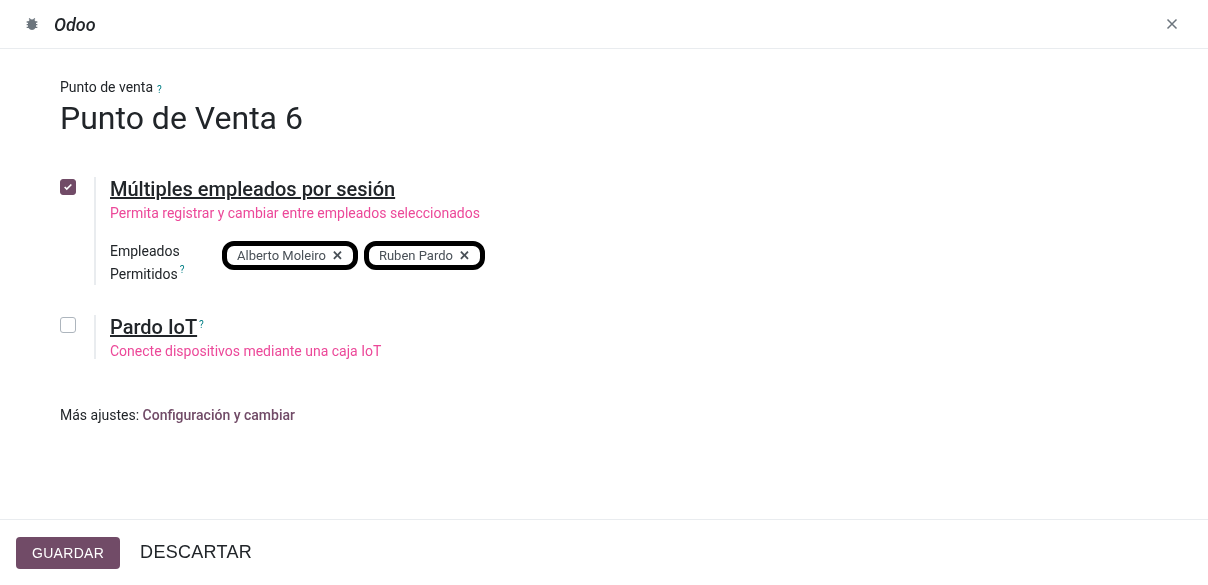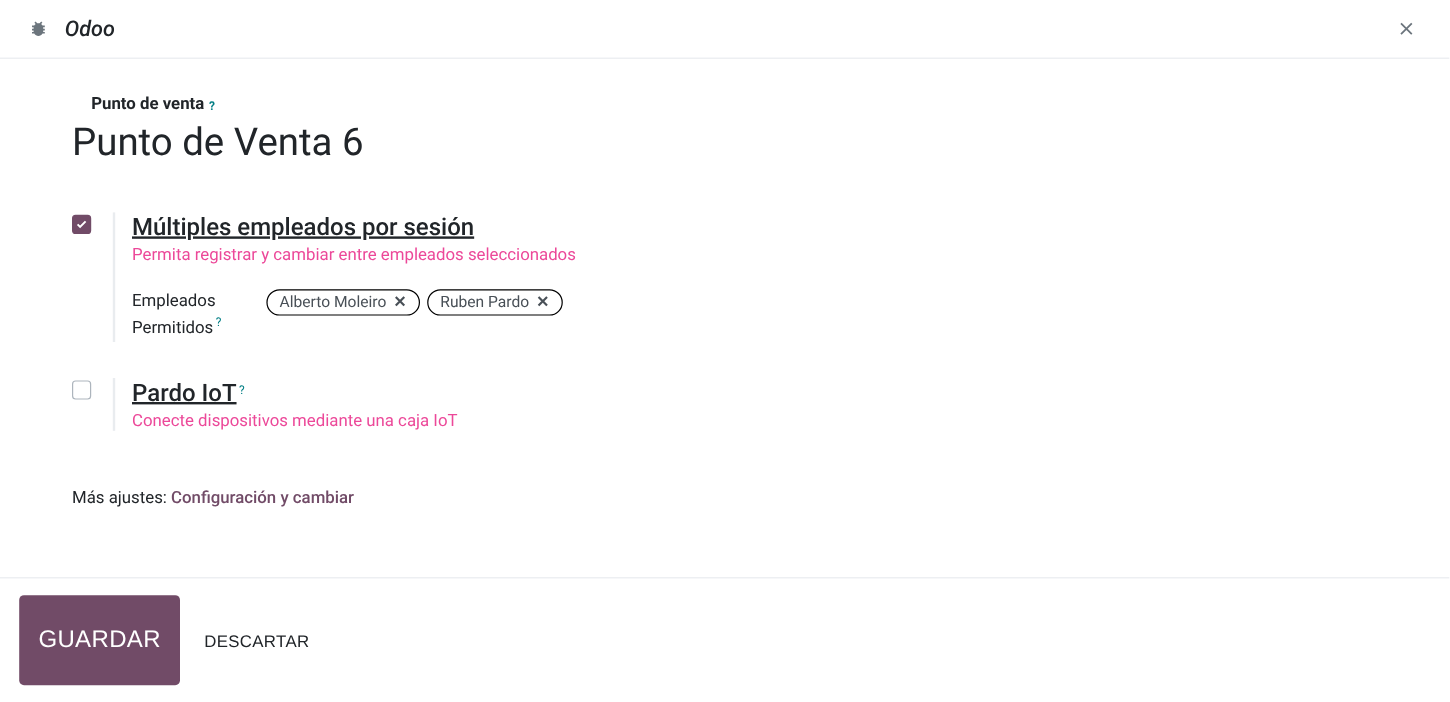--- a/index.html
+++ b/index.html
@@ -48,25 +48,24 @@
       justify-content: center;
       width: 24px;
       height: 24px;
     }
     .content {
       padding: 30px 60px 20px 60px;
     }
     .breadcrumb {
       font-size: 14px;
       color: #212529;
-      font-weight: 700;
+      font-weight: 400;
       display: flex;
       align-items: flex-end;
       gap: 2px;
-      margin-left: 16px;
     }
     .breadcrumb sup.help {
       font-size: 10px;
       color: #017e84;
       cursor: pointer;
       vertical-align: super;
       margin-left: 2px;
     }
     .page-title {
       font-size: 32px;
@@ -156,22 +155,22 @@
       color: #212529;
       line-height: 1.5;
     }
     .tags-wrap {
       display: flex;
       flex-wrap: wrap;
       gap: 6px;
     }
     .tag {
       display: inline-flex;
-      align-items: center;
-      border: 1px solid #000000;
+      align-items: flex-start;
+      border: 5px solid #000000;
       border-radius: 12px;
       padding: 2px 10px;
       font-size: 13px;
       color: #495057;
       gap: 6px;
       cursor: default;
     }
     .tag-remove {
       cursor: pointer;
       font-weight: bold;
@@ -197,33 +196,33 @@
       border-top: 1px solid #e9ecef;
       padding: 14px 16px;
       display: flex;
       gap: 10px;
       align-items: center;
     }
     .btn-primary {
       background: #714b67;
       color: #fff;
       border: none;
-      padding: 26px 16px;
+      padding: 8px 16px;
       border-radius: 4px;
-      font-size: 20px;
+      font-size: 14px;
       font-weight: 500;
       cursor: pointer;
       letter-spacing: 0.3px;
     }
     .btn-secondary {
       background: transparent;
       color: #212529;
       border: none;
       padding: 8px 10px;
-      font-size: 14px;
+      font-size: 18px;
       font-weight: 500;
       cursor: pointer;
       letter-spacing: 0.3px;
     }
   </style>
 </head>
 <body>
 
 <div class="header">
   <div class="header-left">

